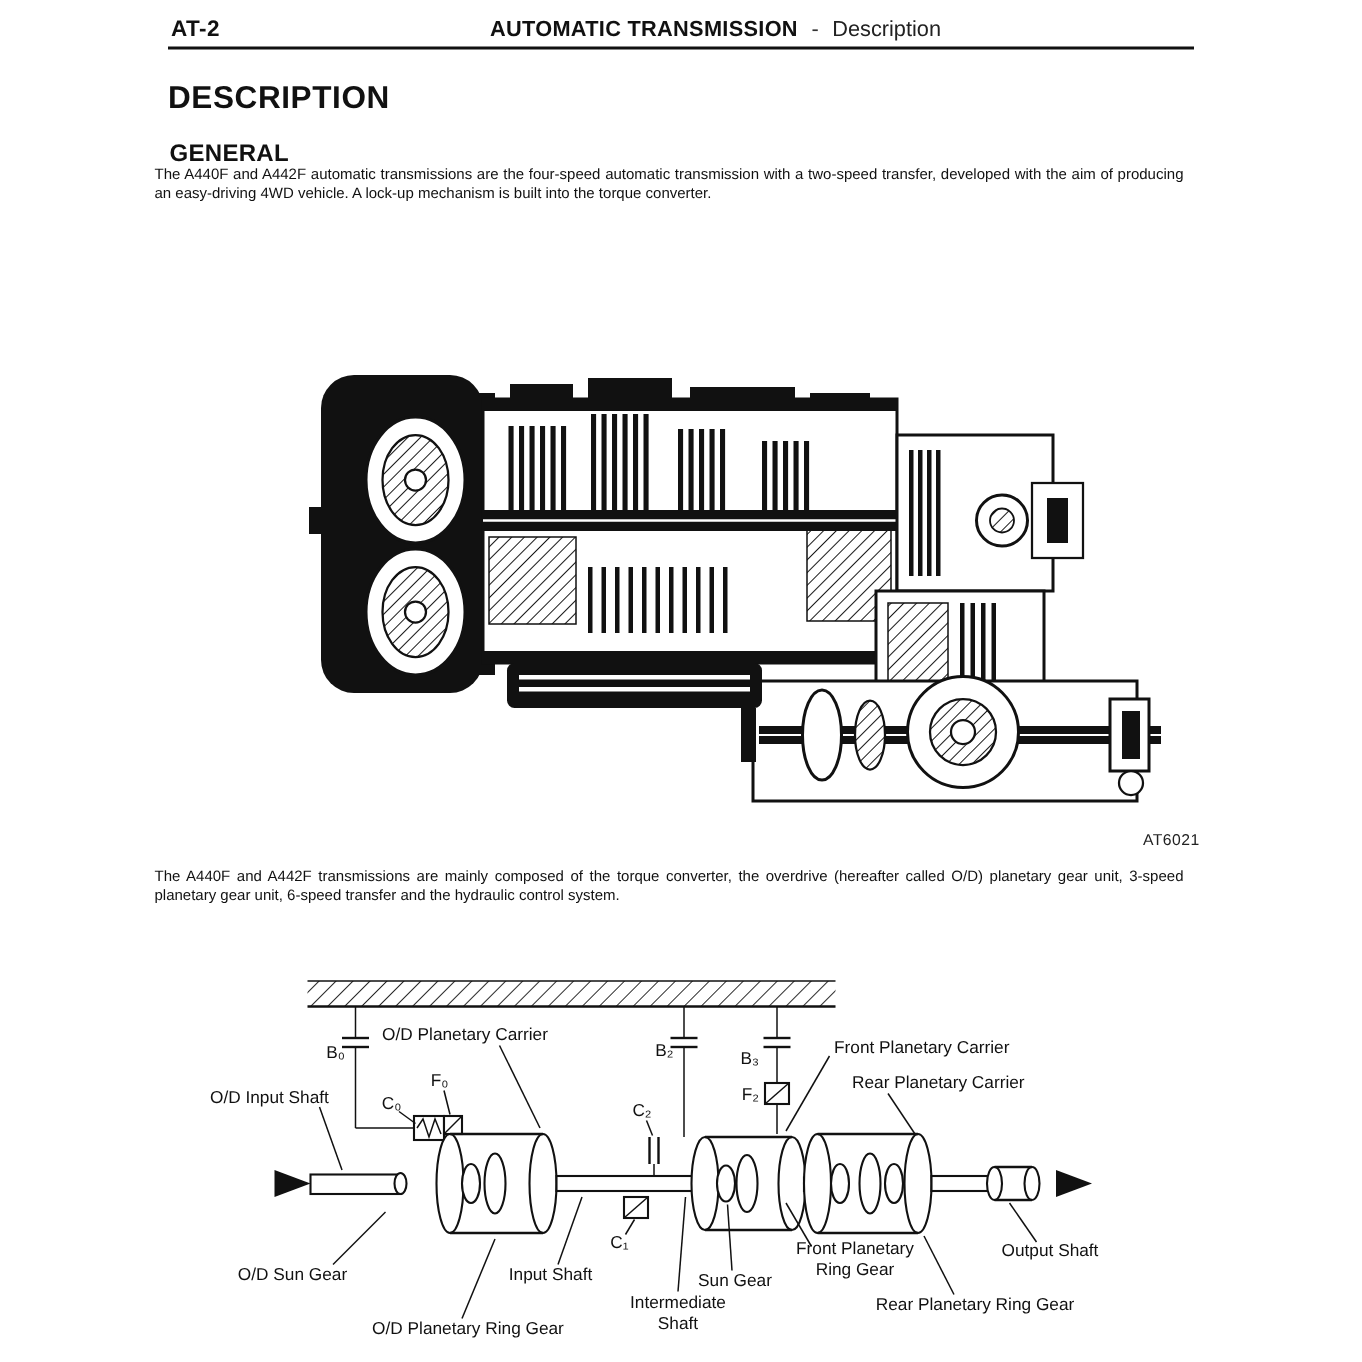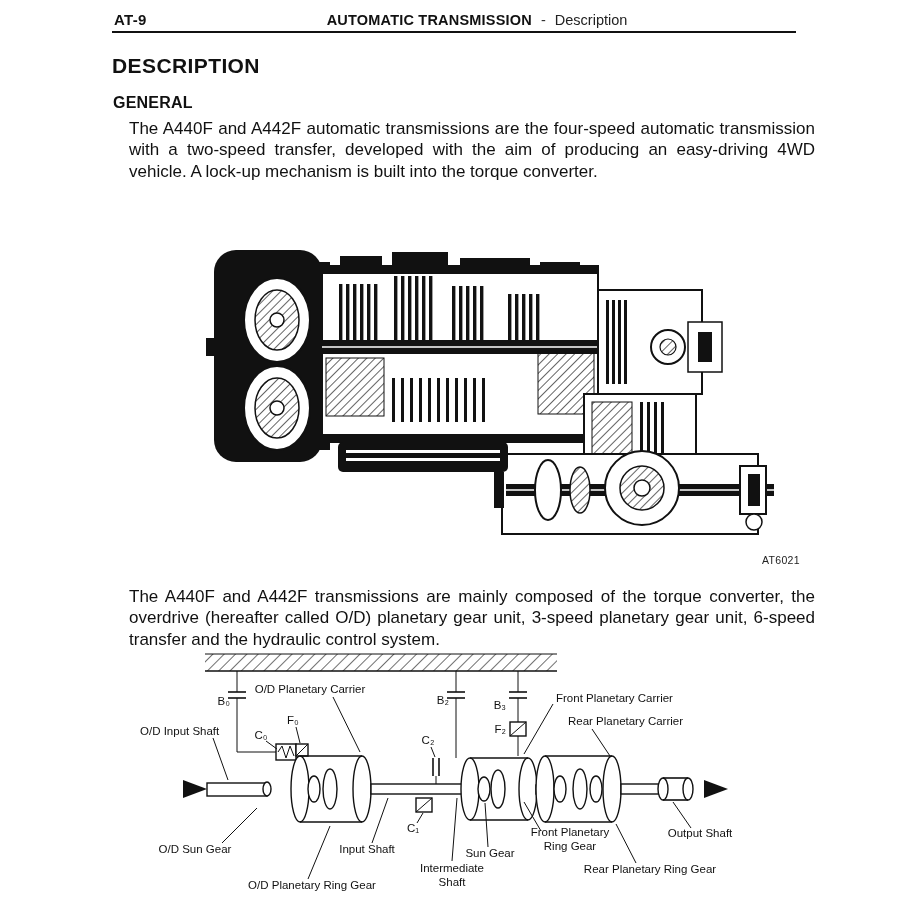--- a/index.html
+++ b/index.html
@@ -8,39 +8,39 @@
         font-family:"Liberation Sans","DejaVu Sans",sans-serif;color:#111;}
   .page-header{position:absolute;left:112px;top:11px;width:684px;height:20px;}
   .page-code{position:absolute;left:2px;top:0;font-size:15px;font-weight:700;letter-spacing:.3px;}
   .header-center{position:absolute;left:0;right:0;top:1px;text-align:center;font-size:14.5px;white-space:nowrap;}
   .ht-main{font-weight:700;letter-spacing:.2px;margin-left:46px;}
   .ht-sep{margin:0 5px;color:#333;}
   .ht-sub{color:#222;}
   .rule{position:absolute;left:112px;top:31px;width:684px;height:2px;background:#111;}
   .section-title{position:absolute;left:112px;top:40px;font-size:21px;font-weight:700;letter-spacing:.4px;}
   .subsection-title{position:absolute;left:113px;top:81px;font-size:16px;font-weight:700;letter-spacing:.2px;}
-  .body-text{position:absolute;left:129px;width:686px;font-size:17px;line-height:1.26;text-align:justify;}
+  .body-text{position:absolute;left:103px;width:686px;font-size:10px;line-height:1.26;text-align:justify;}
   .p1{top:101px;}
   .p2{top:569px;}
   .figure1{position:absolute;left:0;top:210px;width:908px;height:352px;}
   .fig-code{position:absolute;left:722px;top:328px;font-size:10.5px;letter-spacing:.3px;color:#222;}
   .schematic{position:absolute;left:0;top:640px;}
   svg text{font-family:"Liberation Sans","DejaVu Sans",sans-serif;font-size:11.5px;fill:#111;}
   svg .ln{stroke:#111;stroke-width:1;fill:none;}
   svg .ln2{stroke:#111;stroke-width:1.6;fill:none;}
   svg .part{fill:#fff;stroke:#111;stroke-width:1.4;}
   svg .blk{fill:#111;stroke:none;}
 </style>
 </head>
 <body>
 
 <div class="page">
 
   <header class="page-header">
-    <span class="page-code">AT-9</span>
+    <span class="page-code">AT-2</span>
     <div class="header-center">
       <span class="ht-main">AUTOMATIC TRANSMISSION</span>
       <span class="ht-sep">-</span>
       <span class="ht-sub">Description</span>
     </div>
   </header>
   <div class="rule"></div>
 
   <h1 class="section-title">DESCRIPTION</h1>
   <h2 class="subsection-title">GENERAL</h2>

